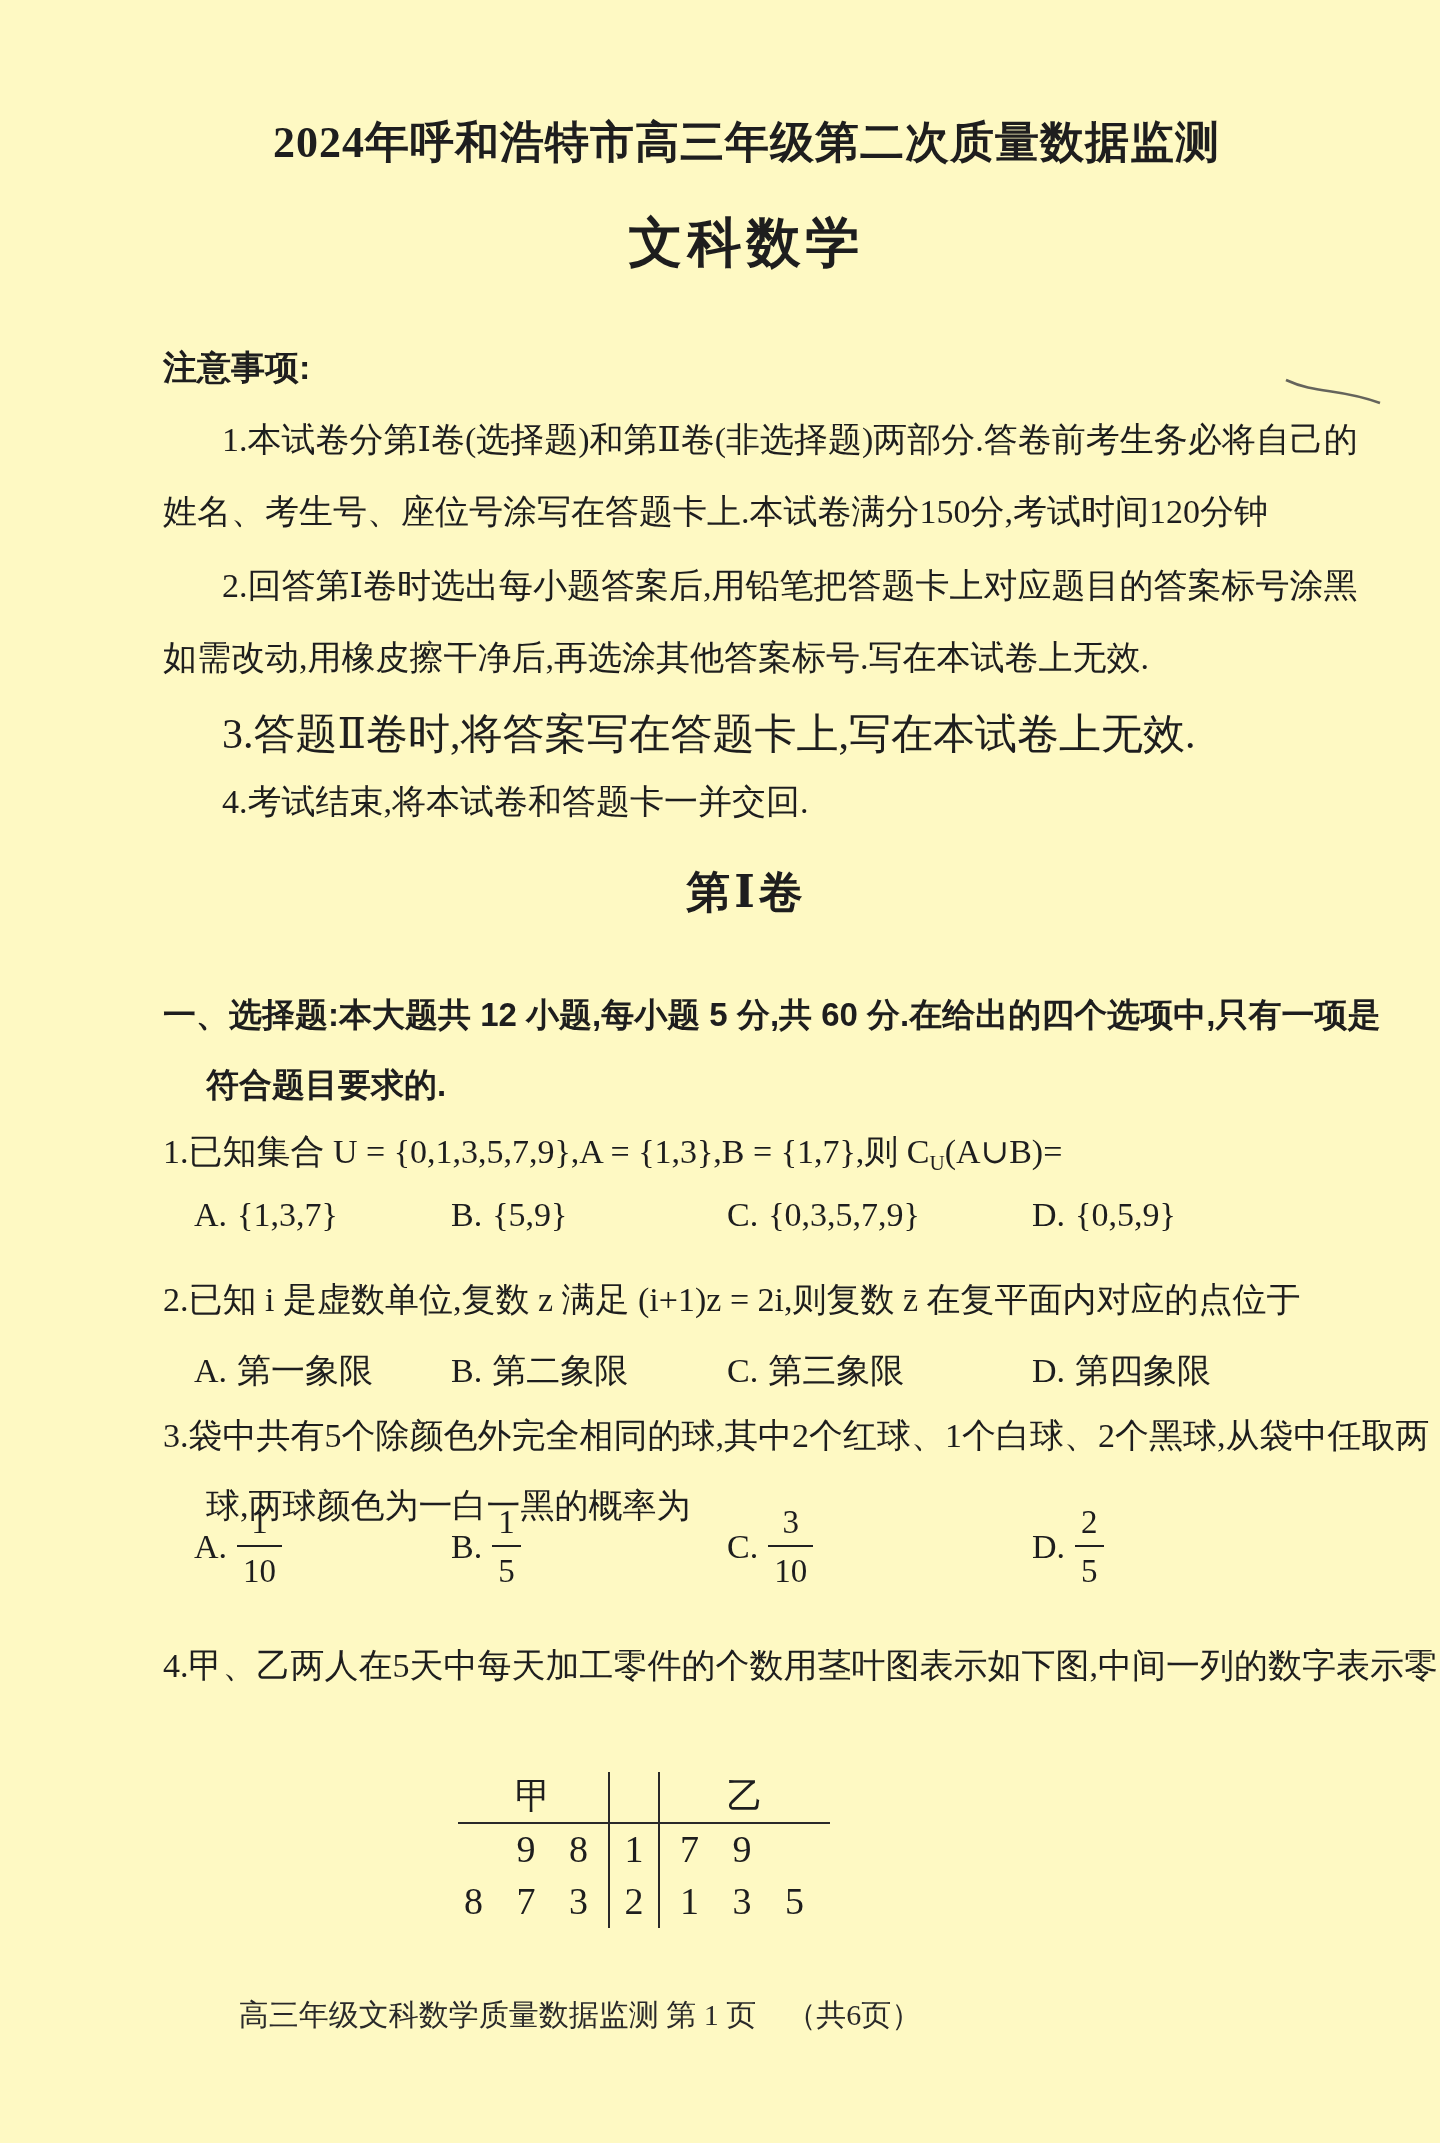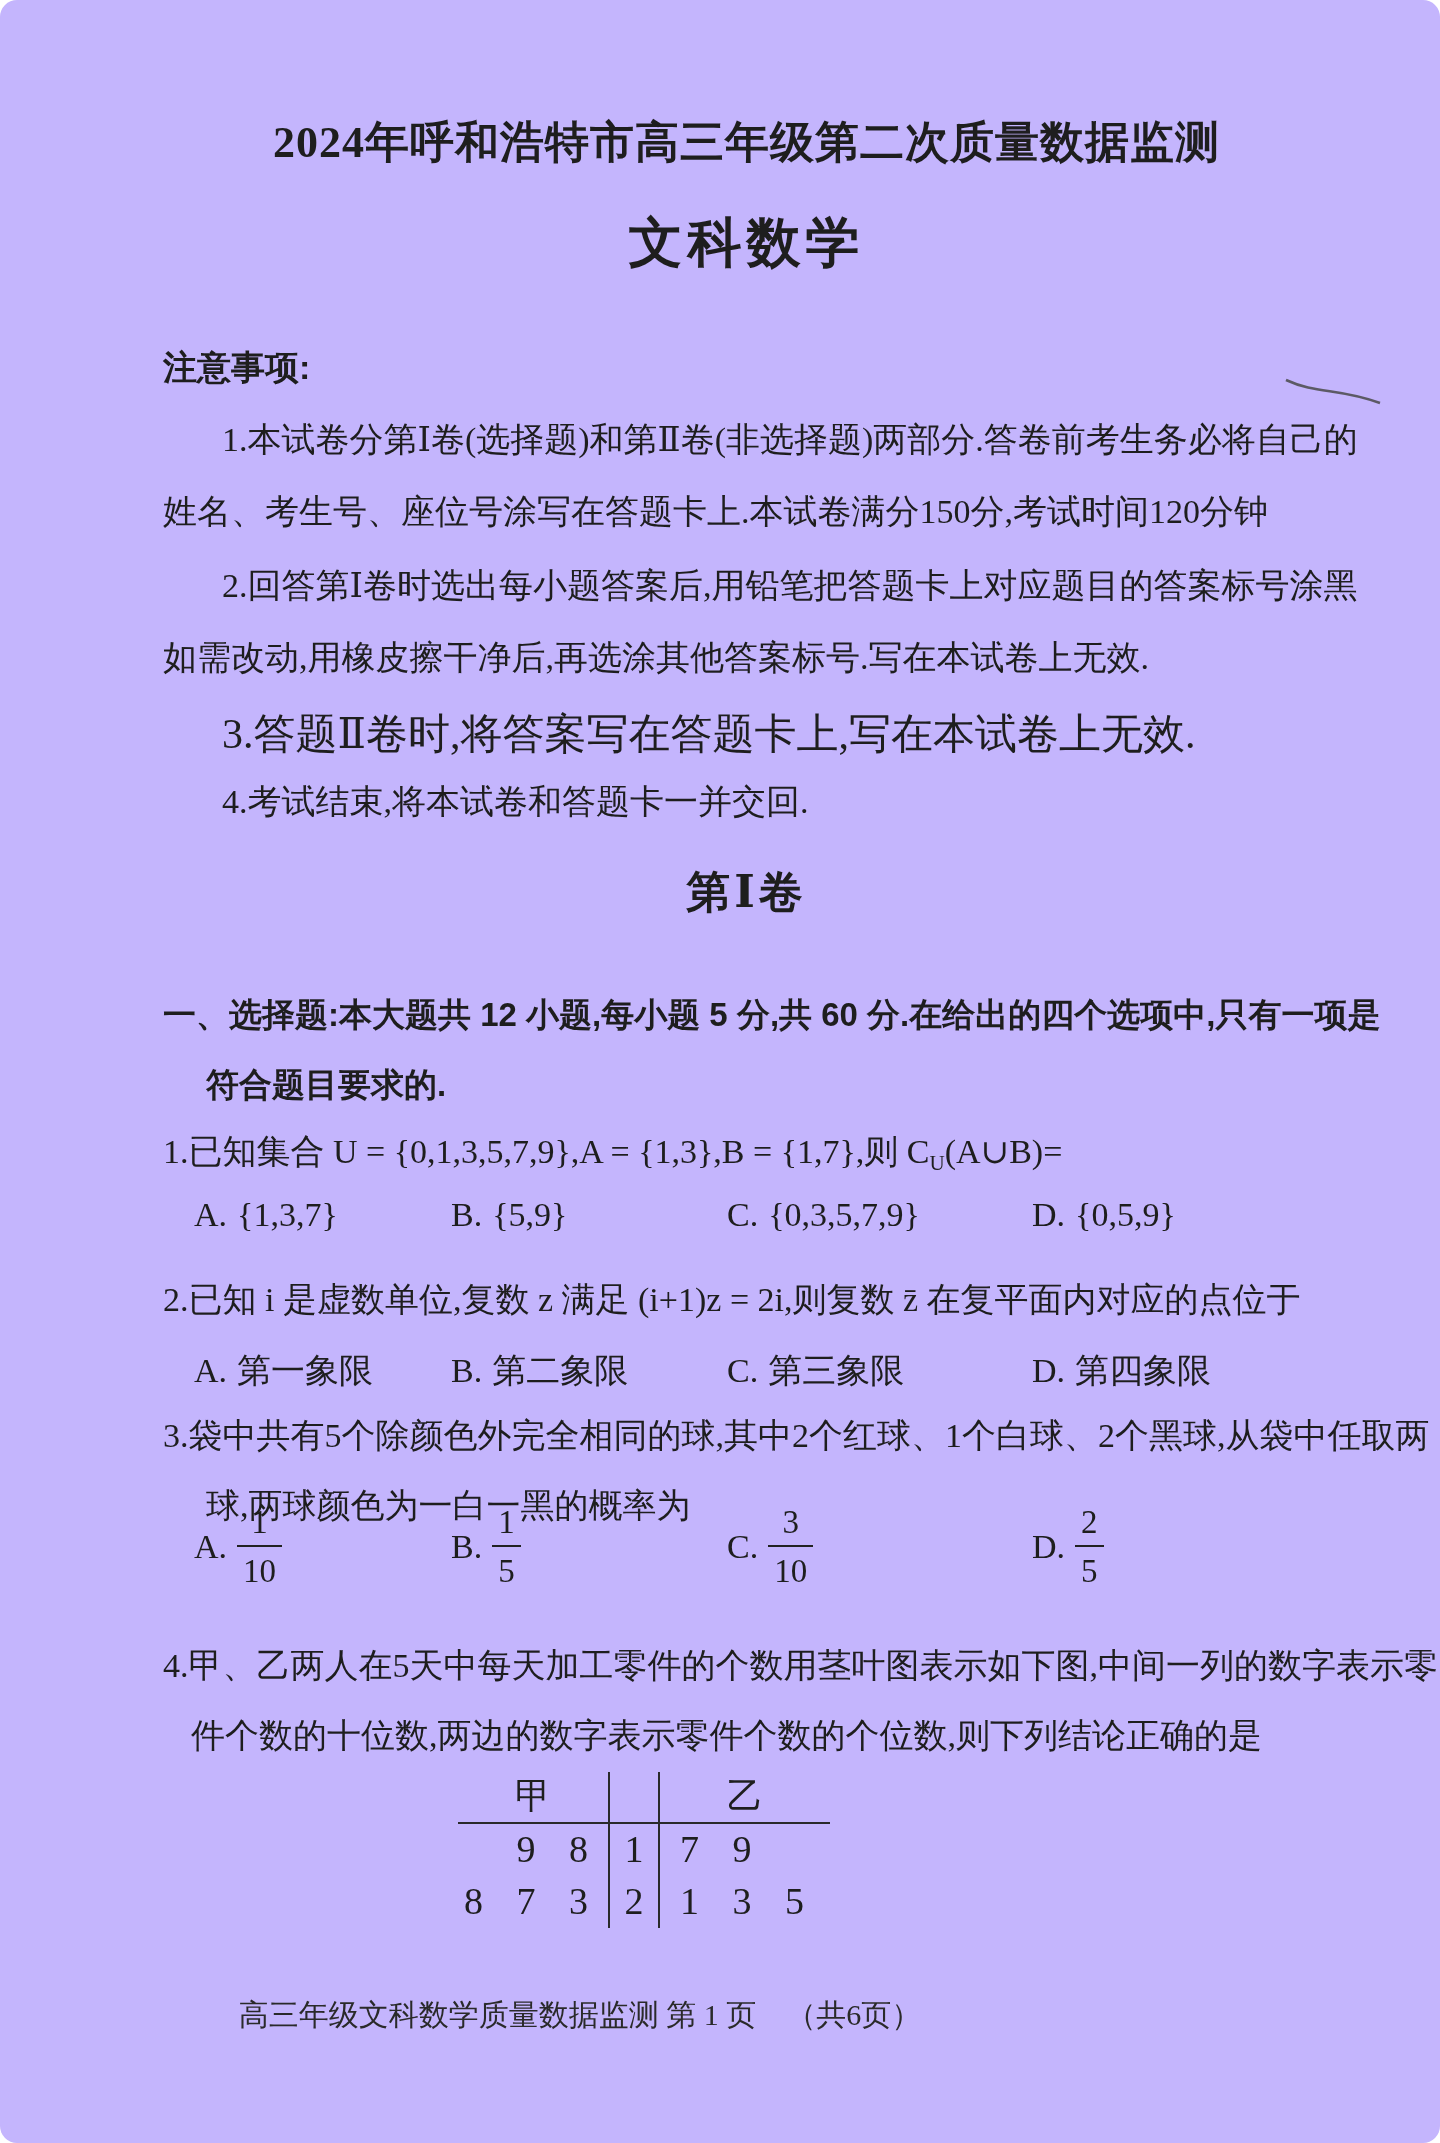--- a/index.html
+++ b/index.html
@@ -1,23 +1,22 @@
 <!DOCTYPE html>
 <html><head>
 <meta charset="utf-8">
 <style>
   html,body{margin:0;padding:0;background:#ffffff;}
   .page{
     position:relative;
     width:1440px;height:2143px;
-    background:#c4b5fd;
+    background:#fef9c3;
     color:#1e1e1e;
     font-family:"Liberation Serif","DejaVu Serif",serif;
     overflow:hidden;
-    border-radius:17px;
   }
   .ln{position:absolute;white-space:nowrap;line-height:1.15;}
 
   
   .center-band{left:163px;width:1167px;text-align:center;}
   #title{top:118px;font-size:44px;font-weight:600;letter-spacing:1px;}
   #subtitle{top:212px;font-size:54px;font-weight:700;letter-spacing:5px;}
   #part1-heading{top:868px;font-size:44px;font-weight:700;letter-spacing:4px;}
 
   
@@ -139,21 +138,20 @@
     </div>
   <div class="fopt oc4">
       <span class="lab">D.</span>
       <span class="frac">
         <span class="num">2</span>
         <span class="den">5</span>
       </span>
     </div>
 
   <div id="q4l1" class="ln qtext">4.甲、乙两人在5天中每天加工零件的个数用茎叶图表示如下图,中间一列的数字表示零</div>
-  <div id="q4l2" class="ln qtext">件个数的十位数,两边的数字表示零件个数的个位数,则下列结论正确的是</div>
 
   <div class="sl">
     <div class="hd hl">甲</div>
     <div class="hd stem"></div>
     <div class="hd hr">乙</div>
 
     <div class="ll">9 8</div>
     <div class="stem">1</div>
     <div class="lr">7 9</div>
 

